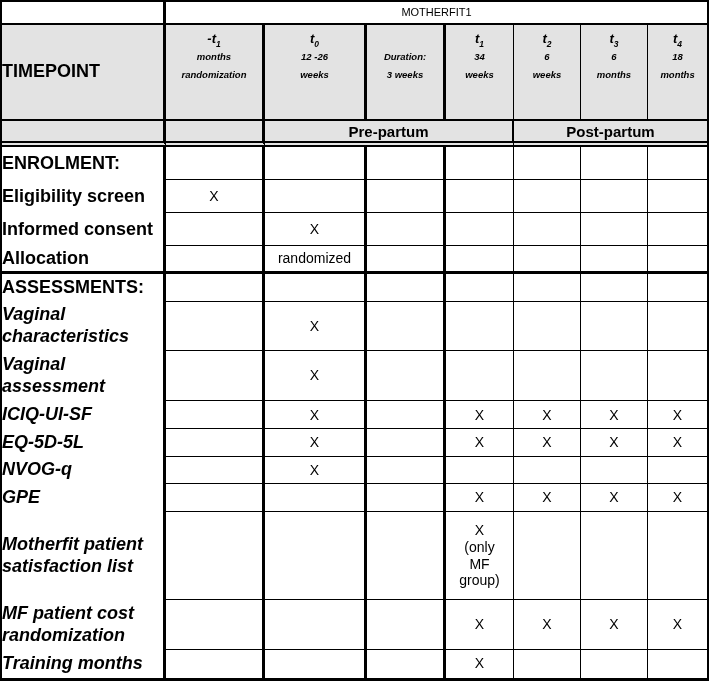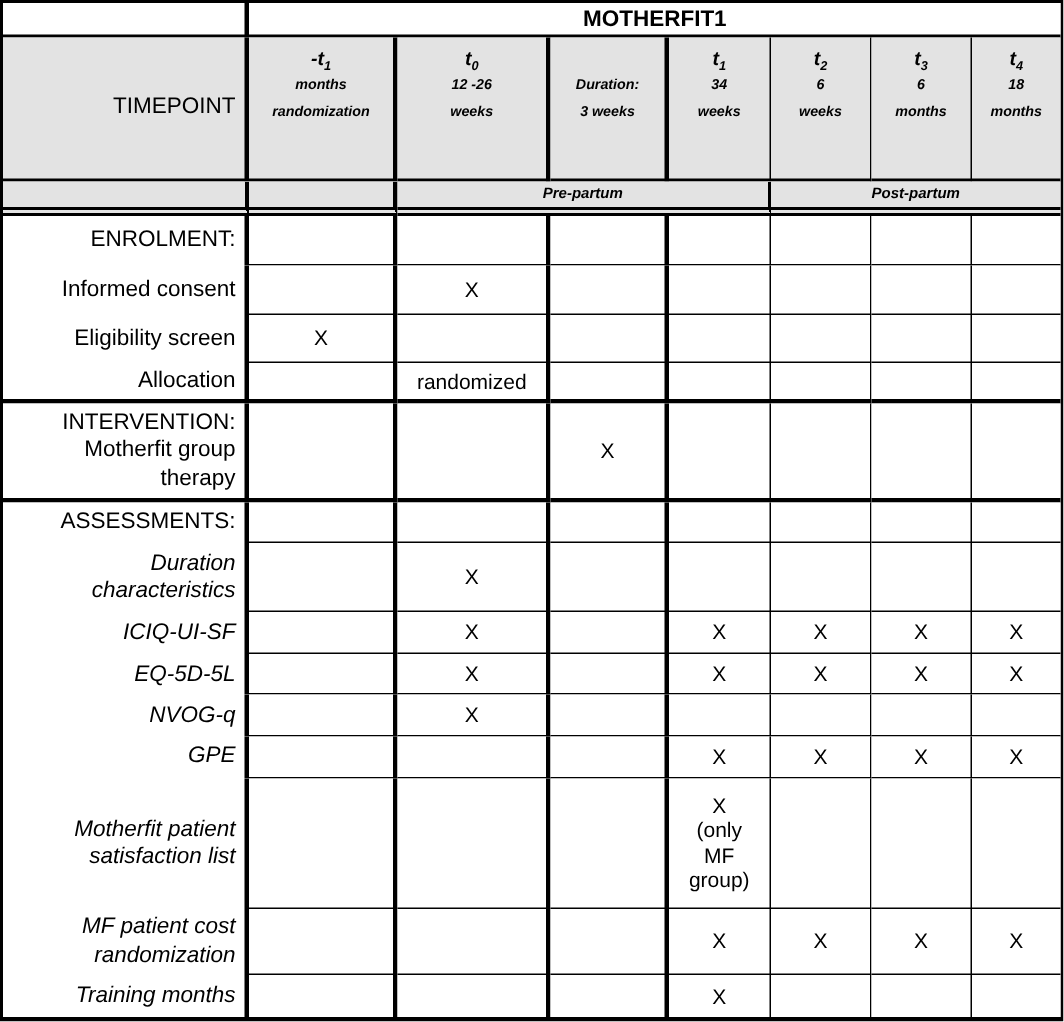--- a/index.html
+++ b/index.html
@@ -16,30 +16,30 @@
   
   .bb0{border-bottom:none}
   .bb2{border-bottom-width:2px}
   .bb3{border-bottom-width:3px}
   .bbn{border-bottom:none}
   .bbd{border-bottom:6px double #000}
   
   .gray td{background:#e3e3e3}
   
   .prewrap{white-space:pre-line}
-  .lbl{text-align:right;padding-right:6px;font-weight:normal;font-size:15px;line-height:1.22}
+  .lbl{text-align:left;padding-right:6px;font-weight:bold;font-size:18px;line-height:1.22}
   .it{font-style:italic}
-  .title{font-weight:bold;font-size:15px}
+  .title{font-weight:normal;font-size:11px}
   .stage{font-weight:bold;font-size:13.5px;line-height:1.12}
   .mark{font-size:14px;font-weight:normal;line-height:1.18}
   .tp{vertical-align:top;padding-top:4px}
   .tp-t{font-weight:bold;font-style:italic;font-size:13px;height:19px;line-height:19px}
   .tp-t sub{font-size:8.5px}
   .tp-detail{font-weight:bold;font-style:italic;font-size:9.5px;line-height:1.95}
-  .partum{font-weight:bold;font-style:italic;font-size:10px}
+  .partum{font-weight:bold;font-size:15px}
   
   .r1{height:20px}.r2{height:33px}.r3{height:85px}.r4{height:21px}
   .h24{height:24px}.h25{height:25px}.h26{height:29px}.h39{height:39px}
   .h41{height:41px}.h55{height:55px}.h77{height:77px}
 </style>
 </head>
 <body>
 
 <table>
   <colgroup>
@@ -110,74 +110,72 @@
     <td class="c0 lbl bb0 prewrap">ENROLMENT:</td>
     <td class="c1 mark prewrap"></td>
     <td class="c2 mark prewrap"></td>
     <td class="c3 mark prewrap"></td>
     <td class="c4 mark prewrap"></td>
     <td class="c5 mark prewrap"></td>
     <td class="c6 mark prewrap"></td>
     <td class="cx mark prewrap"></td>
   </tr>
   <tr class="h26">
-    <td class="c0 lbl bb0 prewrap">Informed consent</td>
-    <td class="c1 mark prewrap"></td>
-    <td class="c2 mark prewrap">X</td>
-    <td class="c3 mark prewrap"></td>
-    <td class="c4 mark prewrap"></td>
-    <td class="c5 mark prewrap"></td>
-    <td class="c6 mark prewrap"></td>
-    <td class="cx mark prewrap"></td>
-  </tr>
-  <tr class="h26">
     <td class="c0 lbl bb0 prewrap">Eligibility screen</td>
     <td class="c1 mark prewrap">X</td>
     <td class="c2 mark prewrap"></td>
+    <td class="c3 mark prewrap"></td>
+    <td class="c4 mark prewrap"></td>
+    <td class="c5 mark prewrap"></td>
+    <td class="c6 mark prewrap"></td>
+    <td class="cx mark prewrap"></td>
+  </tr>
+  <tr class="h26">
+    <td class="c0 lbl bb0 prewrap">Informed consent</td>
+    <td class="c1 mark prewrap"></td>
+    <td class="c2 mark prewrap">X</td>
     <td class="c3 mark prewrap"></td>
     <td class="c4 mark prewrap"></td>
     <td class="c5 mark prewrap"></td>
     <td class="c6 mark prewrap"></td>
     <td class="cx mark prewrap"></td>
   </tr>
   <tr class="h24">
     <td class="c0 lbl bb3 prewrap">Allocation</td>
     <td class="c1 mark bb3 prewrap"></td>
     <td class="c2 mark bb3 prewrap">randomized</td>
     <td class="c3 mark bb3 prewrap"></td>
     <td class="c4 mark bb3 prewrap"></td>
     <td class="c5 mark bb3 prewrap"></td>
     <td class="c6 mark bb3 prewrap"></td>
     <td class="cx mark bb3 prewrap"></td>
   </tr>
-  <tr class="h55">
-    <td class="c0 lbl bb3 prewrap">INTERVENTION:
-Motherfit group
-therapy</td>
-    <td class="c1 mark bb3 prewrap"></td>
-    <td class="c2 mark bb3 prewrap"></td>
-    <td class="c3 mark bb3 prewrap">X</td>
-    <td class="c4 mark bb3 prewrap"></td>
-    <td class="c5 mark bb3 prewrap"></td>
-    <td class="c6 mark bb3 prewrap"></td>
-    <td class="cx mark bb3 prewrap"></td>
-  </tr>
   <tr class="h24">
     <td class="c0 lbl bb0 prewrap">ASSESSMENTS:</td>
     <td class="c1 mark prewrap"></td>
     <td class="c2 mark prewrap"></td>
     <td class="c3 mark prewrap"></td>
     <td class="c4 mark prewrap"></td>
     <td class="c5 mark prewrap"></td>
     <td class="c6 mark prewrap"></td>
     <td class="cx mark prewrap"></td>
   </tr>
   <tr class="h41">
-    <td class="c0 lbl it bb0 prewrap">Duration
+    <td class="c0 lbl it bb0 prewrap">Vaginal
 characteristics</td>
+    <td class="c1 mark prewrap"></td>
+    <td class="c2 mark prewrap">X</td>
+    <td class="c3 mark prewrap"></td>
+    <td class="c4 mark prewrap"></td>
+    <td class="c5 mark prewrap"></td>
+    <td class="c6 mark prewrap"></td>
+    <td class="cx mark prewrap"></td>
+  </tr>
+  <tr class="h26">
+    <td class="c0 lbl it bb0 prewrap">Vaginal assessment</td>
     <td class="c1 mark prewrap"></td>
     <td class="c2 mark prewrap">X</td>
     <td class="c3 mark prewrap"></td>
     <td class="c4 mark prewrap"></td>
     <td class="c5 mark prewrap"></td>
     <td class="c6 mark prewrap"></td>
     <td class="cx mark prewrap"></td>
   </tr>
   <tr class="h25">
     <td class="c0 lbl it bb0 prewrap">ICIQ-UI-SF</td>

